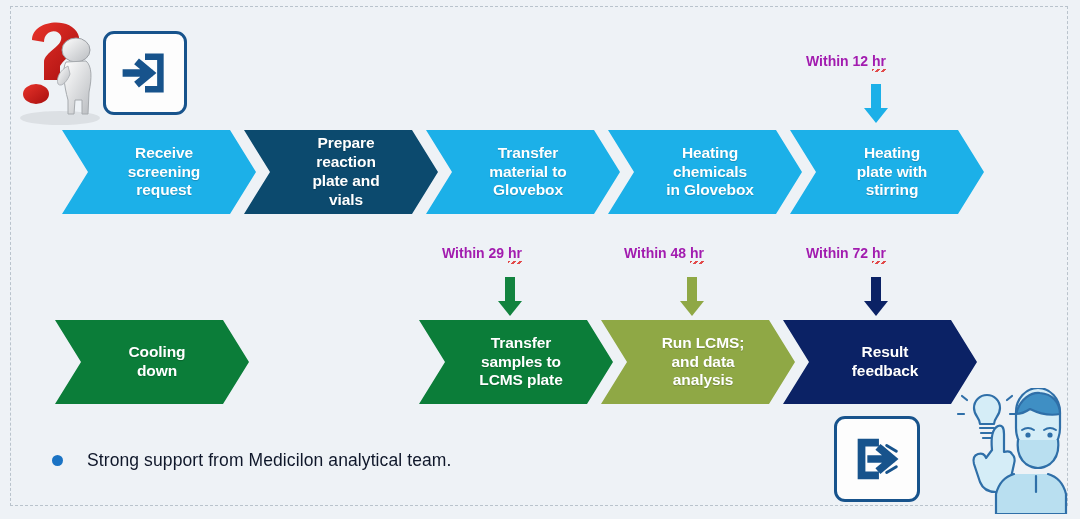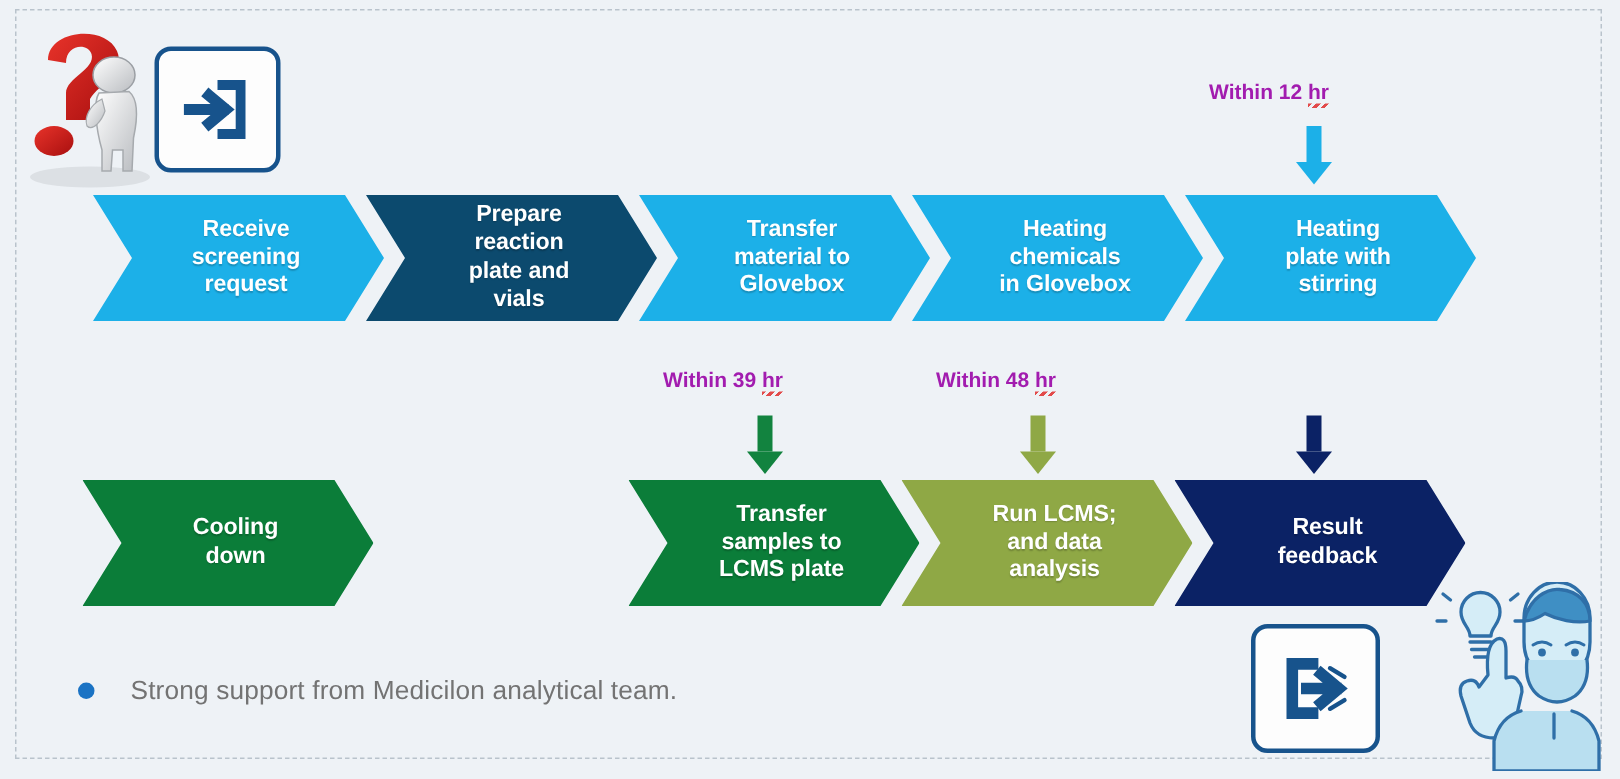--- a/index.html
+++ b/index.html
@@ -80,21 +80,21 @@
   
   #bullet-row{
     position:absolute;left:52px;top:450px;
     display:flex;align-items:center;gap:24px;
   }
   #bullet-dot{
     width:11px;height:11px;border-radius:50%;
     background:#1a73c4;flex:0 0 auto;
   }
   #bullet-text{
-    font-size:17.5px;color:#737373;letter-spacing:.1px;
+    font-size:17.5px;color:#0f172a;letter-spacing:.1px;
   }
 
   
   #qmark-art{position:absolute;left:12px;top:8px;width:92px;height:118px;}
   #login-icon-top{
     position:absolute;left:103px;top:31px;width:84px;height:84px;
     background:#fdfdfd;border:3px solid #17538c;border-radius:11px;
     box-sizing:border-box;
     display:flex;align-items:center;justify-content:center;
   }
@@ -172,35 +172,38 @@
 
   <div class="hrlabel" style="left:806px;top:53px;">
     <span>Within 12 </span><span class="sq">hr</span>
   </div>
   <div class="darrow" style="left:864px;top:84px;color:#1CB0E8;">
     <div class="stem"></div>
       <div class="head"></div>
   </div>
 
   <div class="hrlabel" style="left:442px;top:245px;">
-    <span>Within 39 </span><span class="sq">hr</span>
+    <span>Within 29 </span><span class="sq">hr</span>
   </div>
   <div class="darrow" style="left:498px;top:277px;color:#12833F;">
     <div class="stem"></div>
       <div class="head"></div>
   </div>
 
   <div class="hrlabel" style="left:624px;top:245px;">
     <span>Within 48 </span><span class="sq">hr</span>
   </div>
   <div class="darrow" style="left:680px;top:277px;color:#8FA845;">
     <div class="stem"></div>
       <div class="head"></div>
   </div>
 
+  <div class="hrlabel" style="left:806px;top:245px;">
+    <span>Within 72 </span><span class="sq">hr</span>
+  </div>
   <div class="darrow" style="left:864px;top:277px;color:#0B2265;">
     <div class="stem"></div>
       <div class="head"></div>
   </div>
 
   <div id="row-bottom" class="row">
     <div class="chev first" style="left:55px;width:194px;background:#0B7D39;justify-content:center;">
       <span style="white-space:pre-line;">Cooling
 down</span>
     </div>

